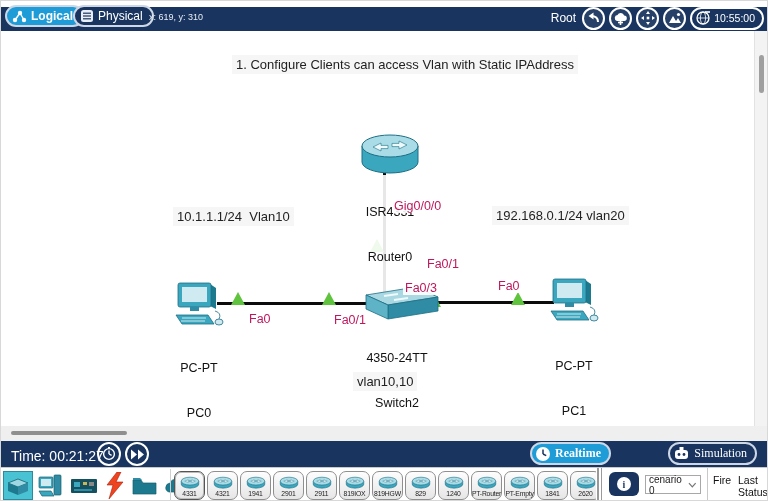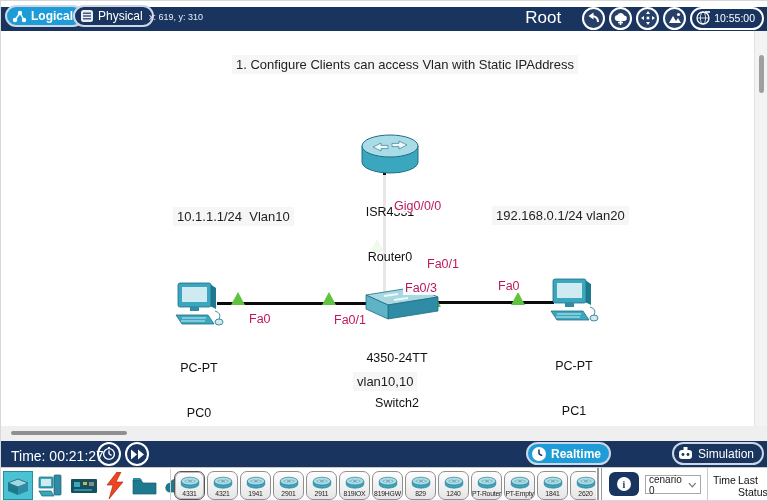--- a/index.html
+++ b/index.html
@@ -10,21 +10,21 @@
   .abs { position:absolute; }
 
   
   .topbar { position:absolute; left:0; top:6; top:6px; width:768px; height:24px; background:#19355f; }
   .pill { position:absolute; top:-2px; height:22px; display:flex; align-items:center; gap:4px;
           border:2px solid #cdd7e6; border-radius:12px; padding:0 9px 0 5px; color:#fff; font-size:12px; }
   .pill.blue { background:#1e9cd7; font-weight:bold; }
   .pill.navy { background:#19355f; }
   .coords { position:absolute; left:148px; top:5px; color:#e8edf5; font-size:9px; }
   .tr-cluster { position:absolute; right:5px; top:-2px; height:26px; display:flex; align-items:center; gap:4px; }
-  .root-lbl { color:#fff; font-size:17px; margin-right:17px; }
+  .root-lbl { color:#fff; font-size:12px; margin-right:2px; }
   .cbtn { width:23px; height:23px; border:2px solid #fff; border-radius:50%; background:rgba(255,255,255,.06);
           display:flex; align-items:center; justify-content:center; color:#fff; }
   .timepill { height:23px; border:2px solid #fff; border-radius:12px; display:flex; align-items:center;
               gap:3px; padding:0 7px 0 3px; color:#fff; font-size:10.5px;justify-content:flex-end; }
 
   
   .canvas { position:absolute; left:0; top:30px; width:768px; height:395px; background:#fff; }
   .note { position:absolute; background:rgba(0,0,0,0.035); color:#222; font-size:13px; padding:2px 4px; white-space:pre; }
   .pt-label { position:absolute; background:rgba(255,255,255,.9); color:#be185d; font-size:12.5px; line-height:1.15; padding:0 2px; white-space:pre; }
   .dev-caption { position:absolute; transform:translateX(-50%); text-align:center; font-size:12.5px; color:#111;
@@ -38,21 +38,21 @@
   .vthumb { position:absolute; left:4px; top:24px; width:5px; height:38px; background:#9f9f9f; border-radius:3px; }
   .htrack { position:absolute; left:0; top:425px; width:768px; height:15px; background:#efefef; }
   .hthumb { position:absolute; left:10px; top:5px; width:116px; height:4px; background:#8f8f8f; border-radius:2px; }
 
   
   .statusbar { position:absolute; left:0; top:440px; width:768px; height:26px; background:#19355f; }
   .time-lbl { position:absolute; left:10px; top:7px; color:#fff; font-size:14px; }
   .sbtn { position:absolute; top:1px; width:24px; height:24px; border:2px solid #fff; border-radius:50%;
           display:flex; align-items:center; justify-content:center; color:#fff; background:transparent; }
   .modepill { position:absolute; top:1px; height:23px; display:flex; align-items:center; gap:4px;
-              border:2px solid #cdd7e6; border-radius:12px; padding:0 8px 0 3px; color:#fff; font-size:12px; }
+              border:2px solid #cdd7e6; border-radius:12px; padding:0 8px 0 3px; color:#fff; font-size:12px;font-family:Liberation Serif, serif; }
   .modepill.blue { background:#1e9cd7; font-weight:bold; }
 
   
   .palette { position:absolute; left:0; top:466px; width:768px; height:35px; background:#fff; border-top:1px solid #c9c9c9; }
   .cats { position:absolute; left:2px; top:2px; height:31px; display:flex; align-items:center; gap:4px; }
   .cat { display:flex; align-items:center; justify-content:center; }
   .cat.sel { width:30px; height:29px; background:#49c2d4; border:1px solid #2a8a9e; }
   .devrow { position:absolute; left:169px; top:1px; width:426px; height:33px; display:flex; gap:2px; overflow:hidden; border-left:1px solid #cfcfcf; padding-left:3px; align-items:center; }
   .devbtn { flex:0 0 31px; width:31px; height:29px; border:1px solid #8f8f8f; border-radius:7px;
             background:linear-gradient(#fdfdfd,#e6e6e6); display:flex; flex-direction:column; align-items:center; justify-content:center; }
@@ -253,21 +253,21 @@
       </svg>
     </div>
     <div class="modepill blue" style="right:158px;">
       <svg width="16" height="16" viewBox="0 0 16 16">
         <circle cx="8" cy="8" r="7" fill="#fff"></circle>
         <line x1="8" y1="8" x2="8" y2="3.4" stroke="#19355f" stroke-width="1.5"></line>
         <line x1="8" y1="8" x2="11.2" y2="9.6" stroke="#19355f" stroke-width="1.5"></line>
       </svg>
       <span>Realtime</span>
     </div>
-    <div class="modepill" style="right:5px; background:#19355f;">
+    <div class="modepill" style="right:12px; background:#19355f;">
       <svg width="17" height="15" viewBox="0 0 17 15">
         <rect x="2" y="4" width="13" height="9" rx="3" fill="#fff"></rect>
         <rect x="6.5" y="1" width="4" height="3" fill="#fff"></rect>
         <circle cx="6" cy="8.5" r="1.4" fill="#19355f"></circle>
         <circle cx="11" cy="8.5" r="1.4" fill="#19355f"></circle>
       </svg>
       <span>Simulation</span>
     </div>
   </div>
 
@@ -402,17 +402,17 @@
       <span class="ic">i</span>
     </div>
     <div class="scenario">
       <span>cenario 0</span>
       <svg width="9" height="6" viewBox="0 0 9 6">
         <path d="M1 1 L4.5 5 L8 1" fill="none" stroke="#777" stroke-width="1.3"></path>
       </svg>
     </div>
 
     <div class="pdu-sep"></div>
-    <span class="pdu-col" style="left:712px;">Time</span>
+    <span class="pdu-col" style="left:712px;">Fire</span>
     <span class="pdu-col" style="left:737px;">Last Status</span>
   </div>
 
 </div>
 
 </body></html>

